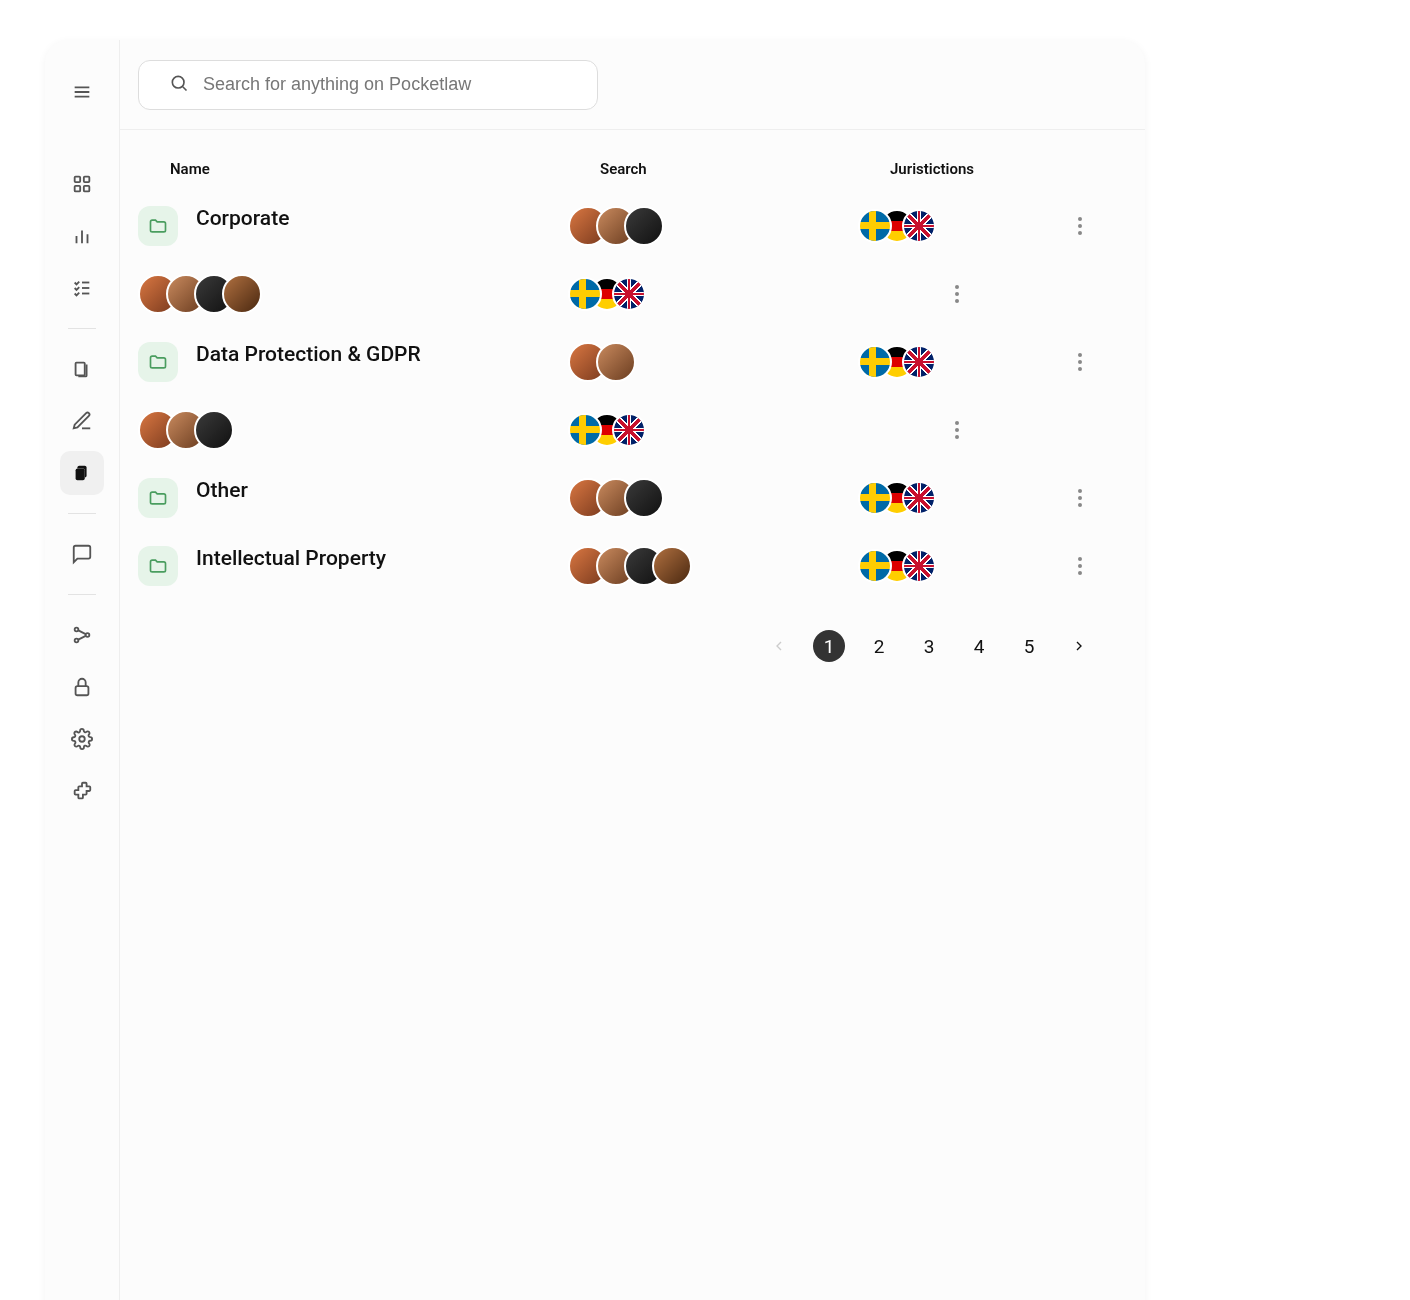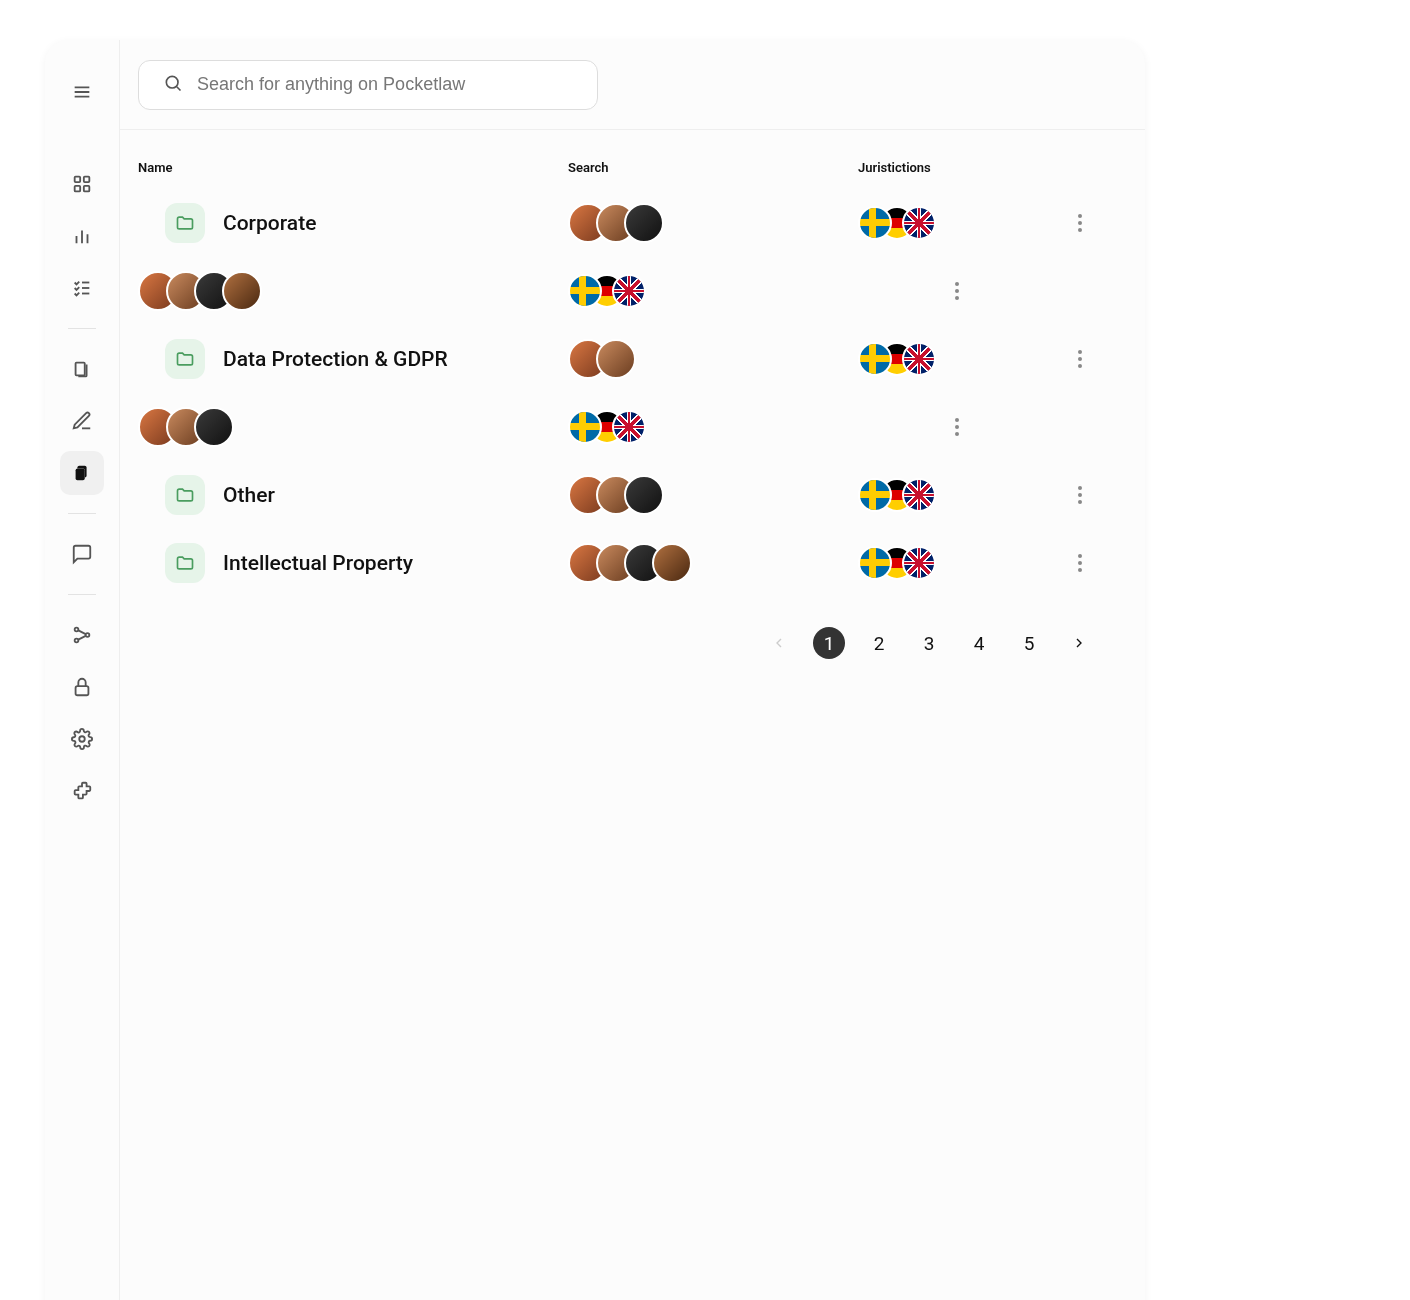--- a/index.html
+++ b/index.html
@@ -39,42 +39,42 @@
       display: flex;
       align-items: center;
       padding: 0 18px;
     }
     .search {
       display: flex; align-items: center;
       width: 460px;
       height: 50px;
       border: 1px solid #ddd;
       border-radius: 12px;
-      padding: 0 24px;
+      padding: 0 30px;
       gap: 14px;
       background: #fff;
     }
     .search svg { width: 20px; height: 20px; color: #555; }
     .search input {
       border: none; outline: none; font-size: 18px; flex: 1; background: transparent; color: #333;
     }
     .search input::placeholder { color: #777; }
     .content { padding: 30px 40px 30px 18px; }
     .crumbs { display: flex; gap: 10px; color: #888; font-size: 16px; margin-bottom: 4px; }
     .crumb { cursor: pointer; }
     .title { font-size: 44px; font-weight: 500; letter-spacing: -0.5px; margin-bottom: 30px; }
     .table { width: 100%; }
     .thead, .row {
       display: grid;
       grid-template-columns: 430px 290px 1fr 50px;
       align-items: center;
     }
-    .thead { font-size: 13px; font-weight: 600; color: #111; padding-bottom: 14px; }
+    .thead { font-size: 15px; font-weight: 600; color: #111; padding-bottom: 14px; margin-left: 32px; }
     .row { height: 68px; }
-    .name-cell { display: flex; align-items: center; gap: 18px; margin-left: 27px; }
+    .name-cell { display: flex; gap: 18px; }
     .folder-badge {
       width: 40px; height: 40px; border-radius: 12px;
       background: #e6f4e9;
       display: flex; align-items: center; justify-content: center;
     }
     .folder-badge svg { width: 20px; height: 20px; }
     .folder-name { font-size: 21px; font-weight: 500; color: #111; }
     .avatars { display: flex; }
     .avatar {
       width: 40px; height: 40px; border-radius: 50%;

